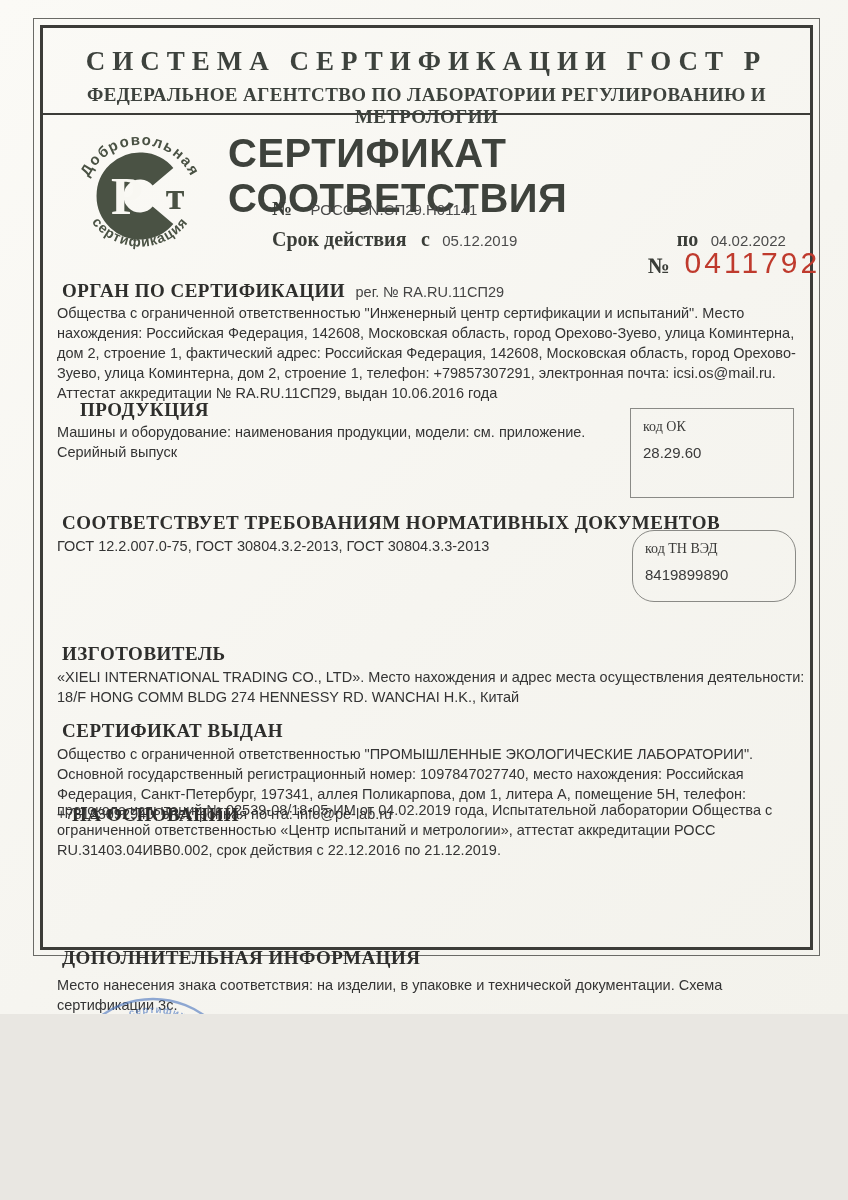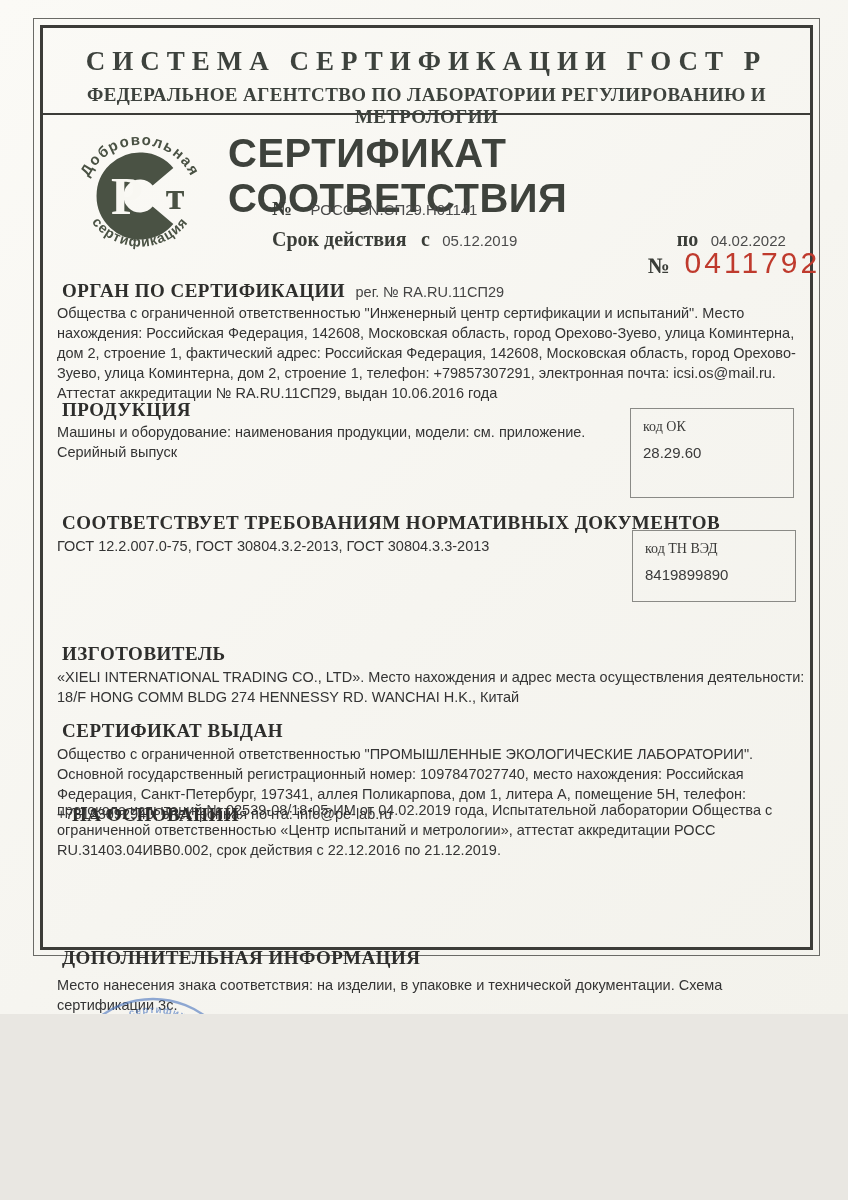--- a/index.html
+++ b/index.html
@@ -108,30 +108,30 @@
     <span class="lbl-serif" style="font-size:22px;">№</span>
     <span class="num">0411792</span>
   </div>
 
   <div class="abs" style="left:62px;top:280px;">
     <span class="sec-head">ОРГАН ПО СЕРТИФИКАЦИИ</span>
     <span class="sec-reg" style="margin-left:6px;">рег. № RA.RU.11СП29</span>
   </div>
   <div class="abs body-text" style="left:57px;top:303px;width:748px;">Общества с ограниченной ответственностью "Инженерный центр сертификации и испытаний". Место нахождения: Российская Федерация, 142608, Московская область, город Орехово-Зуево, улица Коминтерна, дом 2, строение 1, фактический адрес: Российская Федерация, 142608, Московская область, город Орехово-Зуево, улица Коминтерна, дом 2, строение 1, телефон: +79857307291, электронная почта: icsi.os@mail.ru. Аттестат аккредитации № RA.RU.11СП29, выдан 10.06.2016 года</div>
 
-  <div class="abs sec-head" style="left:62px;top:399px;">ПРОДУКЦИЯ</div>
+  <div class="abs sec-head" style="left:80px;top:399px;">ПРОДУКЦИЯ</div>
   <div class="abs body-text" style="left:57px;top:422px;width:556px;">Машины и оборудование: наименования продукции, модели: см. приложение. Серийный выпуск</div>
   <div class="code-box" style="left:630px;top:408px;width:138px;height:68px;">
     <div class="code-label">код ОК</div>
     <div class="code-value">28.29.60</div>
   </div>
 
   <div class="abs sec-head" style="left:62px;top:512px;">СООТВЕТСТВУЕТ ТРЕБОВАНИЯМ НОРМАТИВНЫХ ДОКУМЕНТОВ</div>
   <div class="abs body-text" style="left:57px;top:536px;width:556px;">ГОСТ 12.2.007.0-75, ГОСТ 30804.3.2-2013, ГОСТ 30804.3.3-2013</div>
-  <div class="code-box" style="left:632px;top:530px;width:138px;height:50px;">
+  <div class="code-box" style="left:632px;top:530px;width:138px;height:50px;border-radius:22px;">
     <div class="code-label">код ТН ВЭД</div>
     <div class="code-value">8419899890</div>
   </div>
 
   <div class="abs sec-head" style="left:62px;top:643px;">ИЗГОТОВИТЕЛЬ</div>
   <div class="abs body-text" style="left:57px;top:667px;width:748px;">«XIELI INTERNATIONAL TRADING CO., LTD». Место нахождения и адрес места осуществления деятельности: 18/F HONG COMM BLDG 274 HENNESSY RD. WANCHAI H.K., Китай</div>
 
   <div class="abs sec-head" style="left:62px;top:720px;">СЕРТИФИКАТ ВЫДАН</div>
   <div class="abs body-text" style="left:57px;top:744px;width:748px;">Общество с ограниченной ответственностью "ПРОМЫШЛЕННЫЕ ЭКОЛОГИЧЕСКИЕ ЛАБОРАТОРИИ". Основной государственный регистрационный номер: 1097847027740, место нахождения: Российская Федерация, Санкт-Петербург, 197341, аллея Поликарпова, дом 1, литера А, помещение 5Н, телефон: +78123092940, электронная почта: info@pe-lab.ru</div>
 

